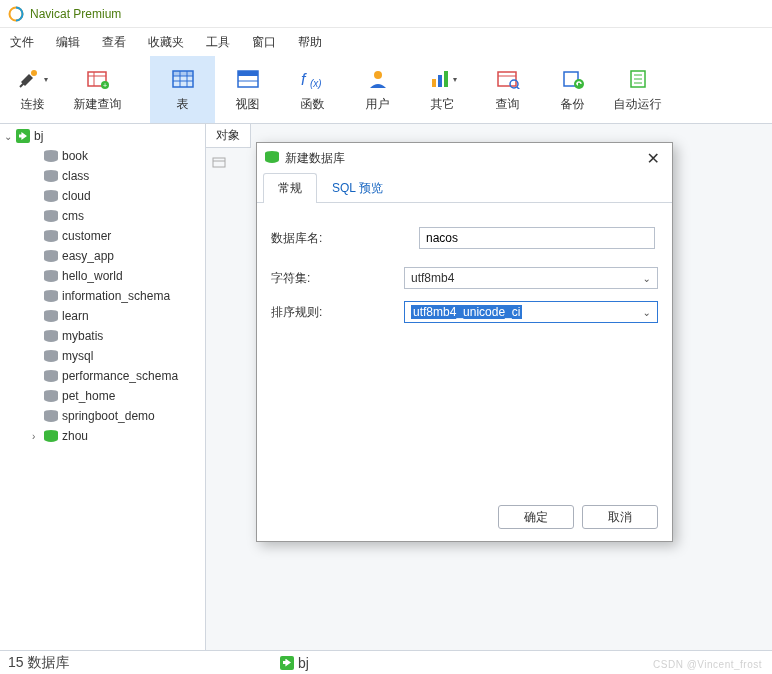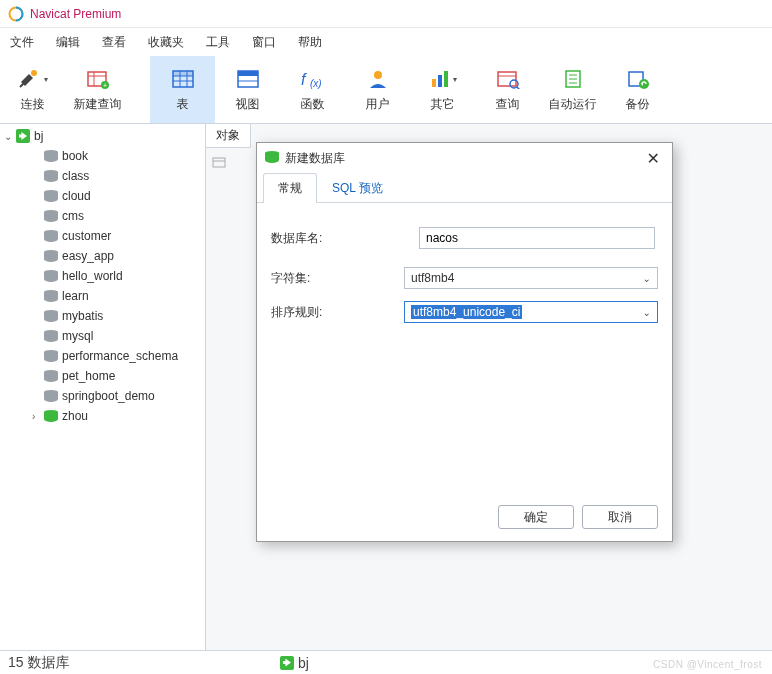--- a/index.html
+++ b/index.html
@@ -2,21 +2,21 @@
 <html><head>
 <meta charset="utf-8">
 <style>
 * { box-sizing: border-box; font-family: "Microsoft YaHei", "Segoe UI", sans-serif; }
 body { margin: 0; width: 772px; height: 674px; background: #fff; overflow: hidden; font-size: 12px; color: #333; position: relative; }
 
 
 .titlebar { height: 28px; display: flex; align-items: center; padding: 0 8px; background: #fff; border-bottom: 1px solid #e8e8e8; }
 .logo { width: 16px; height: 16px; border-radius: 50%; margin-right: 6px; position: relative; }
 .logo svg { width:16px; height:16px; }
-.title-text { color: #be185d; }
+.title-text { color: #4d7c0f; }
 
 
 .menubar { height: 28px; display: flex; align-items: center; padding: 0 10px; gap: 22px; }
 .menubar span { color: #333; cursor: default; }
 
 
 .toolbar { height: 68px; display: flex; align-items: stretch; background: #fff; border-bottom: 1px solid #d0d6de; }
 .tool-item { width: 65px; display: flex; flex-direction: column; align-items: center; justify-content: center; gap: 4px; cursor: pointer; }
 .tool-item.active { background: #d6e8fb; }
 .tool-item .ticon { height: 26px; display:flex; align-items:center; justify-content:center; }
@@ -180,39 +180,39 @@
           <rect x="2" y="3" width="18" height="14" fill="none" stroke="#d94c4c" stroke-width="1.5"></rect>
           <line x1="2" y1="7" x2="20" y2="7" stroke="#d94c4c"></line>
           <circle cx="18" cy="15" r="4" fill="none" stroke="#2b6cd4" stroke-width="1.5"></circle>
           <line x1="21" y1="18" x2="24" y2="21" stroke="#2b6cd4" stroke-width="1.5"></line>
         </svg>
       </div>
     <div class="tlabel">查询</div>
   </div>
   <div class="tool-item">
     <div class="ticon">
+        <svg width="24" height="20">
+          <rect x="3" y="3" width="14" height="14" fill="none" stroke="#2b6cd4" stroke-width="1.5"></rect>
+          <circle cx="18" cy="15" r="5" fill="#3cb83c"></circle>
+          <path d="M16 15a2 2 0 1 1 4 0" fill="none" stroke="#fff" stroke-width="1.3"></path>
+          <polygon points="15,15 17,13 17,17" fill="#fff"></polygon>
+        </svg>
+      </div>
+    <div class="tlabel">备份</div>
+  </div>
+  <div class="tool-item">
+    <div class="ticon">
         <svg width="22" height="20">
           <rect x="4" y="2" width="14" height="16" fill="none" stroke="#3cb83c" stroke-width="1.5"></rect>
           <line x1="7" y1="6" x2="15" y2="6" stroke="#3cb83c"></line>
           <line x1="7" y1="10" x2="15" y2="10" stroke="#3cb83c"></line>
           <line x1="7" y1="14" x2="15" y2="14" stroke="#3cb83c"></line>
         </svg>
       </div>
     <div class="tlabel">自动运行</div>
-  </div>
-  <div class="tool-item">
-    <div class="ticon">
-        <svg width="24" height="20">
-          <rect x="3" y="3" width="14" height="14" fill="none" stroke="#2b6cd4" stroke-width="1.5"></rect>
-          <circle cx="18" cy="15" r="5" fill="#3cb83c"></circle>
-          <path d="M16 15a2 2 0 1 1 4 0" fill="none" stroke="#fff" stroke-width="1.3"></path>
-          <polygon points="15,15 17,13 17,17" fill="#fff"></polygon>
-        </svg>
-      </div>
-    <div class="tlabel">备份</div>
   </div>
 </div>
 
 <div class="main">
   <div class="sidebar">
     <div class="tree-row lvl1">
       <span class="tree-exp">⌄</span>
       <span class="tree-icon">
           <span class="conn-icon"></span>
         </span>
@@ -266,20 +266,27 @@
           <span class="tree-icon">
             <span class="db-icon"></span>
           </span>
           <span class="tree-label">hello_world</span>
         </div>
         <div class="tree-row lvl2">
           <span class="tree-exp"></span>
           <span class="tree-icon">
             <span class="db-icon"></span>
           </span>
+          <span class="tree-label">information_schema</span>
+        </div>
+        <div class="tree-row lvl2">
+          <span class="tree-exp"></span>
+          <span class="tree-icon">
+            <span class="db-icon"></span>
+          </span>
           <span class="tree-label">learn</span>
         </div>
         <div class="tree-row lvl2">
           <span class="tree-exp"></span>
           <span class="tree-icon">
             <span class="db-icon"></span>
           </span>
           <span class="tree-label">mybatis</span>
         </div>
         <div class="tree-row lvl2">

